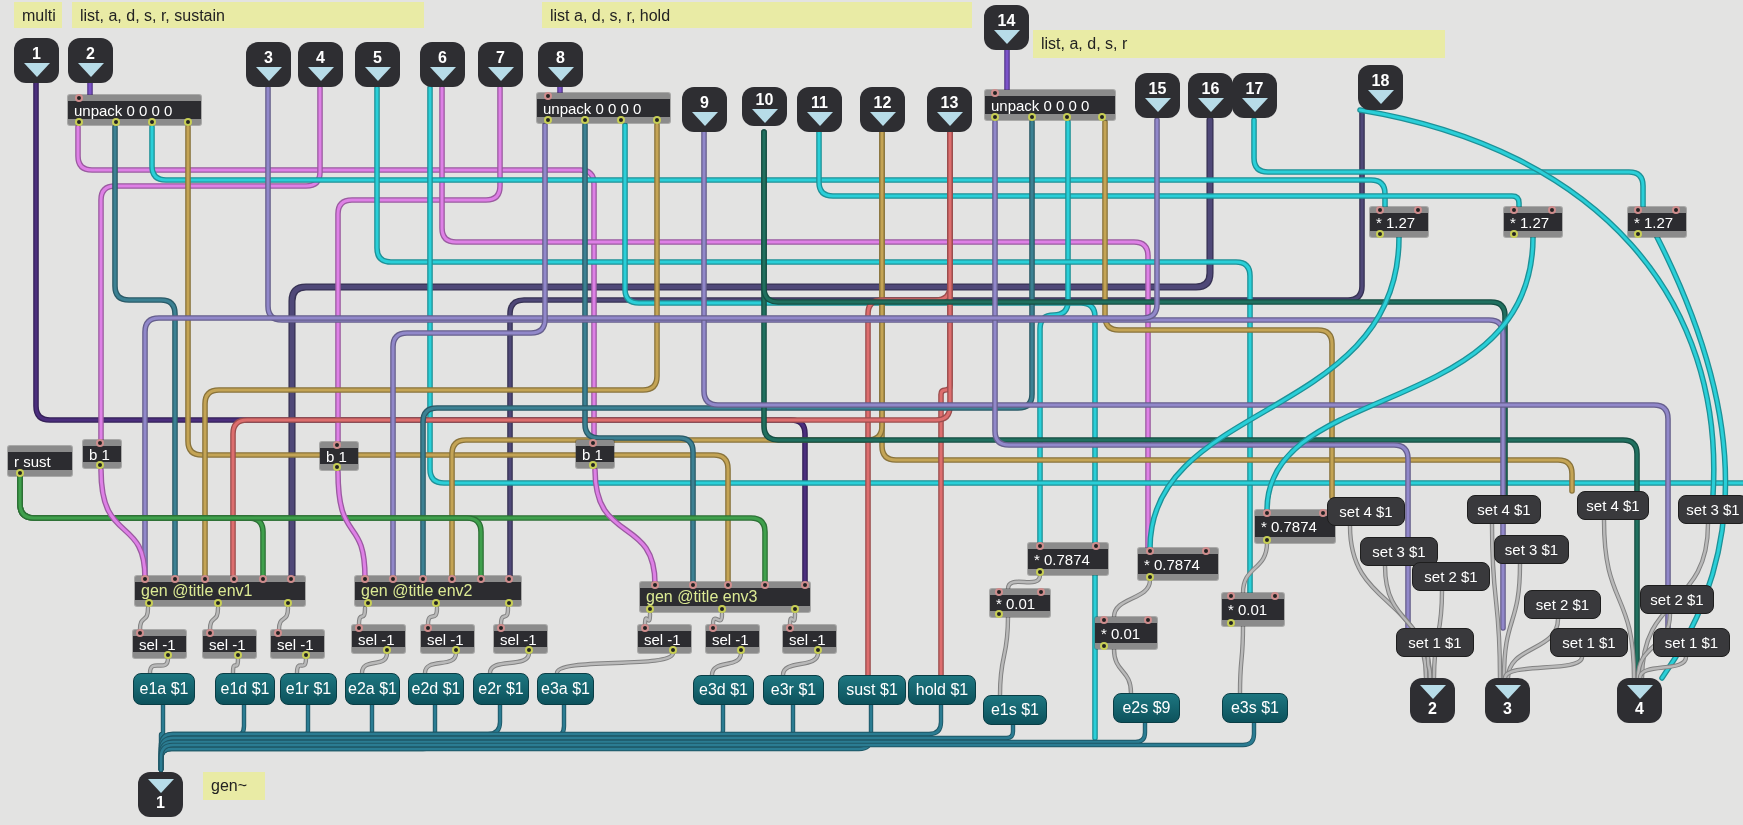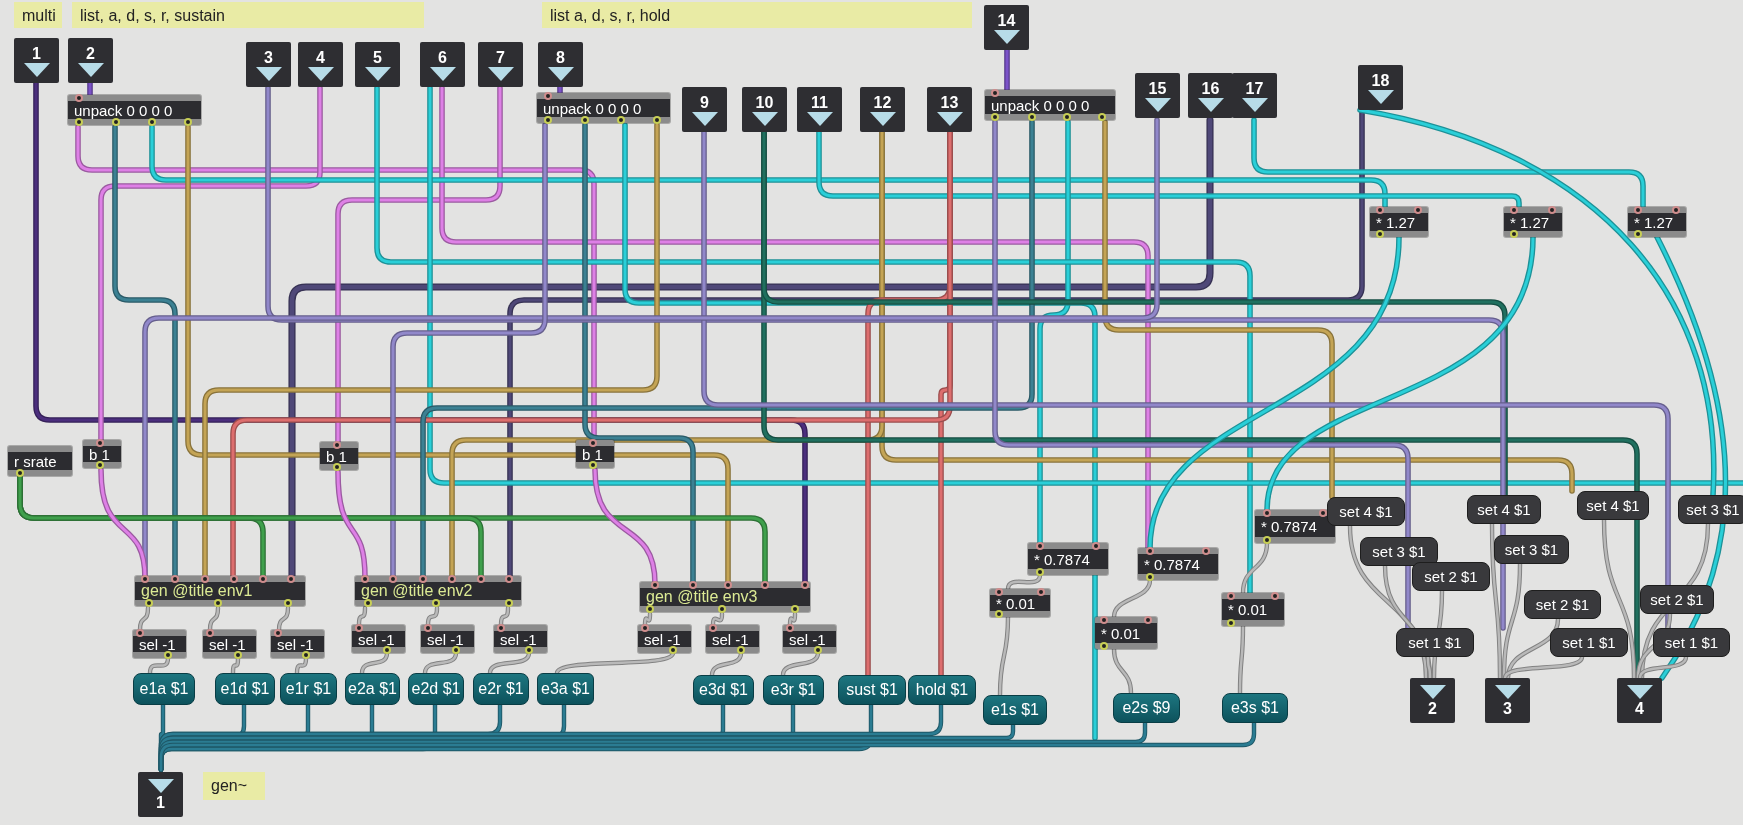--- a/index.html
+++ b/index.html
@@ -2,21 +2,21 @@
 <html><head>
 <meta charset="utf-8">
 <style>
   html,body{margin:0;padding:0;}
   body{width:1743px;height:825px;position:relative;overflow:hidden;
        background:#e3e3e2;font-family:"Liberation Sans",sans-serif;}
   #canvas{position:absolute;inset:0;}
   svg#wires{position:absolute;left:0;top:0;z-index:1;}
   .comment{position:absolute;z-index:3;background:#e9eba5;color:#222;
            font-size:16px;line-height:1.5;padding:2px 8px;white-space:nowrap;box-sizing:border-box;}
-  .iobox{position:absolute;z-index:4;background:#2e2e32;border-radius:2px;color:#fff;
+  .iobox{position:absolute;z-index:4;background:#2e2e32;border-radius:12px;color:#fff;
          display:flex;flex-direction:column;align-items:center;justify-content:center;box-sizing:border-box;}
   .iobox .num{font-size:16px;font-weight:bold;line-height:17px;}
   .iobox .tri{width:0;height:0;border-left:13px solid transparent;border-right:13px solid transparent;
               border-top:14px solid #b7dce8;margin-top:1px;}
   .iobox.outlet .tri{margin-top:0;margin-bottom:1px;}
   .obj{position:absolute;z-index:4;background:#8b8b8b;border-radius:2px;box-sizing:border-box;
        display:flex;flex-direction:column;box-shadow:0 0 0 1px rgba(60,60,60,.35);}
   .obj .strip{height:6px;flex:none;position:relative;}
   .obj .mid{flex:1;background:#2c2c30;color:#fff;font-size:15px;display:flex;align-items:center;
             padding:0 6px;white-space:nowrap;overflow:hidden;}
@@ -221,20 +221,21 @@
       <path d="M1013,725 L1013,731.5 Q1013,738 1006.5,738 L173,738 Q161,738 161,750 L161,770" fill="none" stroke="rgb(30,87,102)" stroke-width="4.4" stroke-linecap="round"></path>
       <path d="M1013,725 L1013,731.5 Q1013,738 1006.5,738 L173,738 Q161,738 161,750 L161,770" fill="none" stroke="#2b7c92" stroke-width="2.6" stroke-linecap="round"></path>
       <path d="M1145,723 L1145,732.5 Q1145,742 1135.5,742 L173,742 Q161,742 161,754 L161,770" fill="none" stroke="rgb(30,87,102)" stroke-width="4.4" stroke-linecap="round"></path>
       <path d="M1145,723 L1145,732.5 Q1145,742 1135.5,742 L173,742 Q161,742 161,754 L161,770" fill="none" stroke="#2b7c92" stroke-width="2.6" stroke-linecap="round"></path>
       <path d="M1254,723 L1254,734 Q1254,745 1243,745 L173,745 Q161,745 161,757 L161,770" fill="none" stroke="rgb(30,87,102)" stroke-width="4.4" stroke-linecap="round"></path>
       <path d="M1254,723 L1254,734 Q1254,745 1243,745 L173,745 Q161,745 161,757 L161,770" fill="none" stroke="#2b7c92" stroke-width="2.6" stroke-linecap="round"></path>
     </svg>
 <div class="comment" style="left: 14px; top: 2px; width: 48px; height: 26px;">multi</div>
     <div class="comment" style="left: 72px; top: 2px; width: 352px; height: 26px;">list, a, d, s, r, sustain</div>
     <div class="comment" style="left: 542px; top: 2px; width: 430px; height: 26px;">list a, d, s, r, hold</div>
+    <div class="comment" style="left: 1033px; top: 30px; width: 412px; height: 28px;">list, a, d, s, r</div>
     <div class="comment" style="left: 203px; top: 772px; width: 62px; height: 28px;">gen~</div>
     <div class="iobox inlet" style="left: 14px; top: 38px; width: 45px; height: 45px;">
       <div class="num">1</div>
       <div class="tri"></div>
     </div>
     <div class="iobox inlet" style="left: 68px; top: 38px; width: 45px; height: 45px;">
       <div class="num">2</div>
       <div class="tri"></div>
     </div>
     <div class="iobox inlet" style="left: 246px; top: 42px; width: 45px; height: 45px;">
@@ -258,21 +259,21 @@
       <div class="tri"></div>
     </div>
     <div class="iobox inlet" style="left: 538px; top: 42px; width: 45px; height: 45px;">
       <div class="num">8</div>
       <div class="tri"></div>
     </div>
     <div class="iobox inlet" style="left: 682px; top: 87px; width: 45px; height: 45px;">
       <div class="num">9</div>
       <div class="tri"></div>
     </div>
-    <div class="iobox inlet" style="left: 742px; top: 87px; width: 45px; height: 45px; text-align: right;">
+    <div class="iobox inlet" style="left: 742px; top: 87px; width: 45px; height: 39px; text-align: right;">
       <div class="num">10</div>
       <div class="tri"></div>
     </div>
     <div class="iobox inlet" style="left: 797px; top: 87px; width: 45px; height: 45px;">
       <div class="num">11</div>
       <div class="tri"></div>
     </div>
     <div class="iobox inlet" style="left: 860px; top: 87px; width: 45px; height: 45px;">
       <div class="num">12</div>
       <div class="tri"></div>
@@ -378,21 +379,21 @@
         <div class="dot in" style="left: 6px;"></div>
         <div class="dot in" style="left: 44px;"></div>
       </div>
       <div class="mid">* 1.27</div>
       <div class="strip">
         <div class="dot out" style="left: 6px; top: -1px;"></div>
       </div>
     </div>
     <div class="obj" style="left: 8px; top: 446px; width: 64px; height: 30px;">
       <div class="strip"></div>
-      <div class="mid">r srate</div>
+      <div class="mid">r sust</div>
       <div class="strip">
         <div class="dot out" style="left: 8px; top: -1px;"></div>
       </div>
     </div>
     <div class="obj" style="left: 83px; top: 440px; width: 38px; height: 28px;">
       <div class="strip">
         <div class="dot in" style="left: 13px;"></div>
       </div>
       <div class="mid">b 1</div>
       <div class="strip">
@@ -604,21 +605,21 @@
       <div class="strip">
         <div class="dot out" style="left: 5px; top: -1px;"></div>
       </div>
     </div>
     <div class="msg env" style="left: 133px; top: 673px; width: 62px; height: 32px;">e1a $1</div>
     <div class="msg env" style="left: 215px; top: 673px; width: 60px; height: 32px;">e1d $1</div>
     <div class="msg env" style="left: 280px; top: 673px; width: 57px; height: 32px;">e1r $1</div>
     <div class="msg env" style="left: 345px; top: 673px; width: 55px; height: 32px;">e2a $1</div>
     <div class="msg env" style="left: 408px; top: 673px; width: 56px; height: 32px;">e2d $1</div>
     <div class="msg env" style="left: 473px; top: 673px; width: 56px; height: 32px;">e2r $1</div>
-    <div class="msg env" style="left: 537px; top: 673px; width: 57px; height: 32px; border-radius: 6px;">e3a $1</div>
+    <div class="msg env" style="left: 537px; top: 673px; width: 57px; height: 32px;">e3a $1</div>
     <div class="msg env" style="left: 693px; top: 675px; width: 61px; height: 30px;">e3d $1</div>
     <div class="msg env" style="left: 763px; top: 675px; width: 61px; height: 30px;">e3r $1</div>
     <div class="msg env" style="left: 838px; top: 675px; width: 68px; height: 30px;">sust $1</div>
     <div class="msg env" style="left: 908px; top: 675px; width: 68px; height: 30px;">hold $1</div>
     <div class="msg env" style="left: 983px; top: 695px; width: 64px; height: 30px;">e1s $1</div>
     <div class="msg env" style="left: 1113px; top: 693px; width: 67px; height: 30px;">e2s $9</div>
     <div class="msg env" style="left: 1222px; top: 693px; width: 66px; height: 30px;">e3s $1</div>
     <div class="msg set" style="left: 1327px; top: 497px; width: 78px; height: 29px;">set 4 $1</div>
     <div class="msg set" style="left: 1360px; top: 537px; width: 78px; height: 29px;">set 3 $1</div>
     <div class="msg set" style="left: 1412px; top: 562px; width: 78px; height: 29px;">set 2 $1</div>

